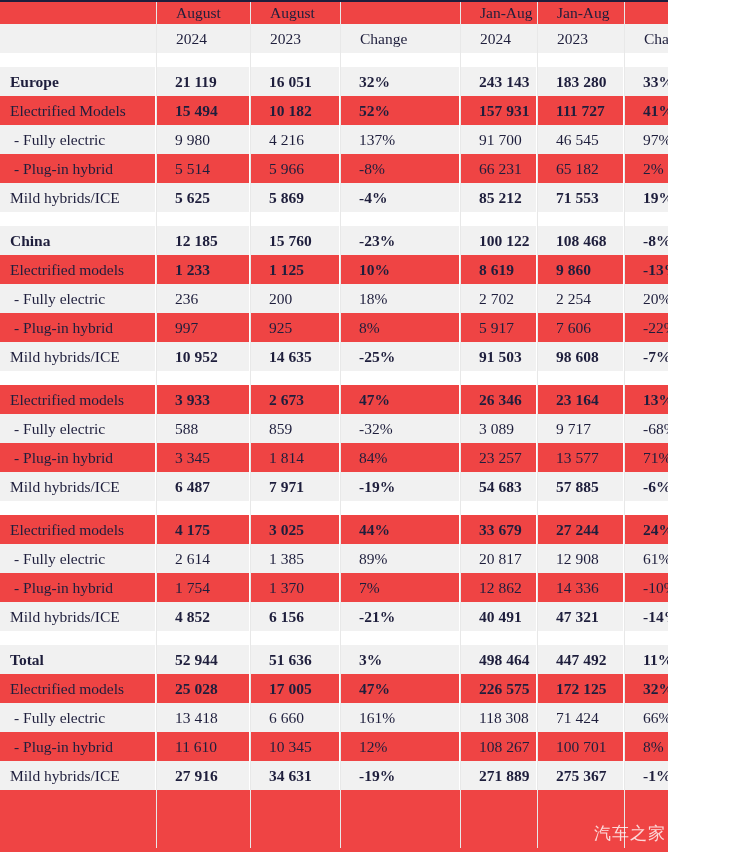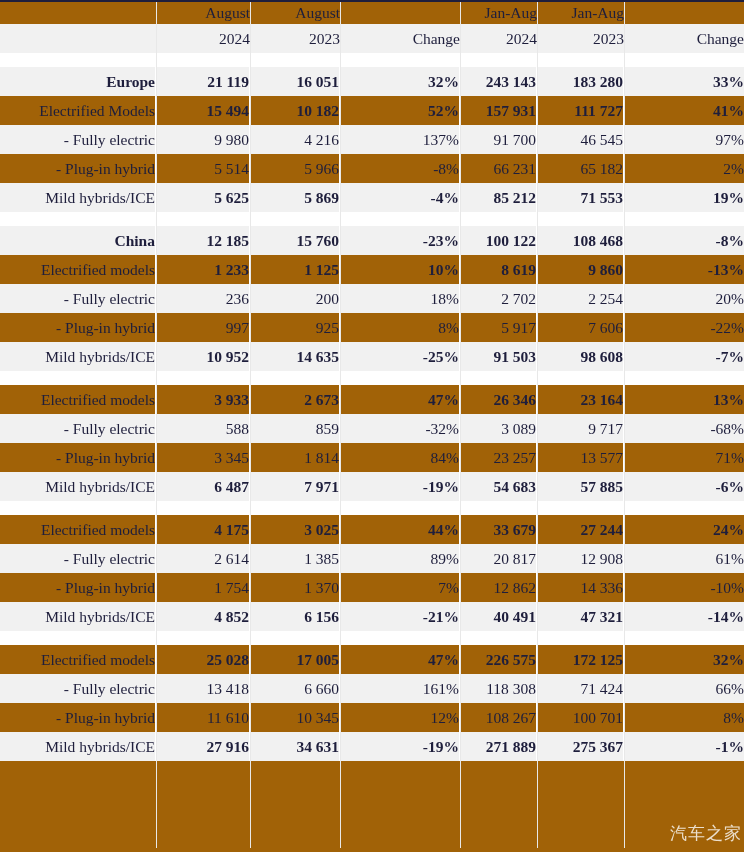--- a/index.html
+++ b/index.html
@@ -8,34 +8,34 @@
     --sep:#ffffff;
     --rule:#e8e8e8;
   }
   html,body{margin:0;padding:0;background:#fff;}
   body{
     width:744px;height:852px;
     font-family:"Liberation Serif","DejaVu Serif",serif;
     color:var(--navy);
   }
   .page{
-    position:relative;width:744px;height:852px;overflow:hidden;
-    border-top:2px solid var(--navy);box-sizing:border-box;background:#a16207;text-align:right;
+    position:relative;width:668px;height:852px;overflow:hidden;
+    border-top:2px solid var(--navy);box-sizing:border-box;background:#ef4444;
   }
   table{
     border-collapse:collapse;table-layout:fixed;width:744px;
   }
   td{
     font-size:15.5px;line-height:1;
     height:29px;padding:0 0 0 20px;
     vertical-align:middle;white-space:nowrap;overflow:hidden;
     color:var(--navy);
   }
-  td.label{}
-  td.label.sub{padding-left:26px;}
+  td.label{padding-left:10px;}
+  td.label.sub{padding-left:14px;}
   tr.h1 td{height:22px;}
   tr.shade td{background:var(--stripe);}
   tr.data td + td{border-left:2px solid var(--sep);padding-left:18px;}
   tr.section td{font-weight:bold;}
   tr.model td{font-weight:bold;}
   tr.model td.label{font-weight:normal;}
   tr.spacer td{height:14px;padding:0;background:#fff;border:none;}
   .vline{
     position:absolute;top:0;height:846px;width:1px;
     background:var(--rule);pointer-events:none;
@@ -252,20 +252,29 @@
           <td>4 852</td>
           <td>6 156</td>
           <td>-21%</td>
           <td>40 491</td>
           <td>47 321</td>
           <td>-14%</td>
         </tr>
         <tr class="spacer">
           <td colspan="7"></td>
         </tr>
+        <tr class="data section shade">
+          <td class="label">Total</td>
+          <td>52 944</td>
+          <td>51 636</td>
+          <td>3%</td>
+          <td>498 464</td>
+          <td>447 492</td>
+          <td>11%</td>
+        </tr>
         <tr class="data model">
           <td class="label">Electrified models</td>
           <td>25 028</td>
           <td>17 005</td>
           <td>47%</td>
           <td>226 575</td>
           <td>172 125</td>
           <td>32%</td>
         </tr>
         <tr class="data sub shade">

